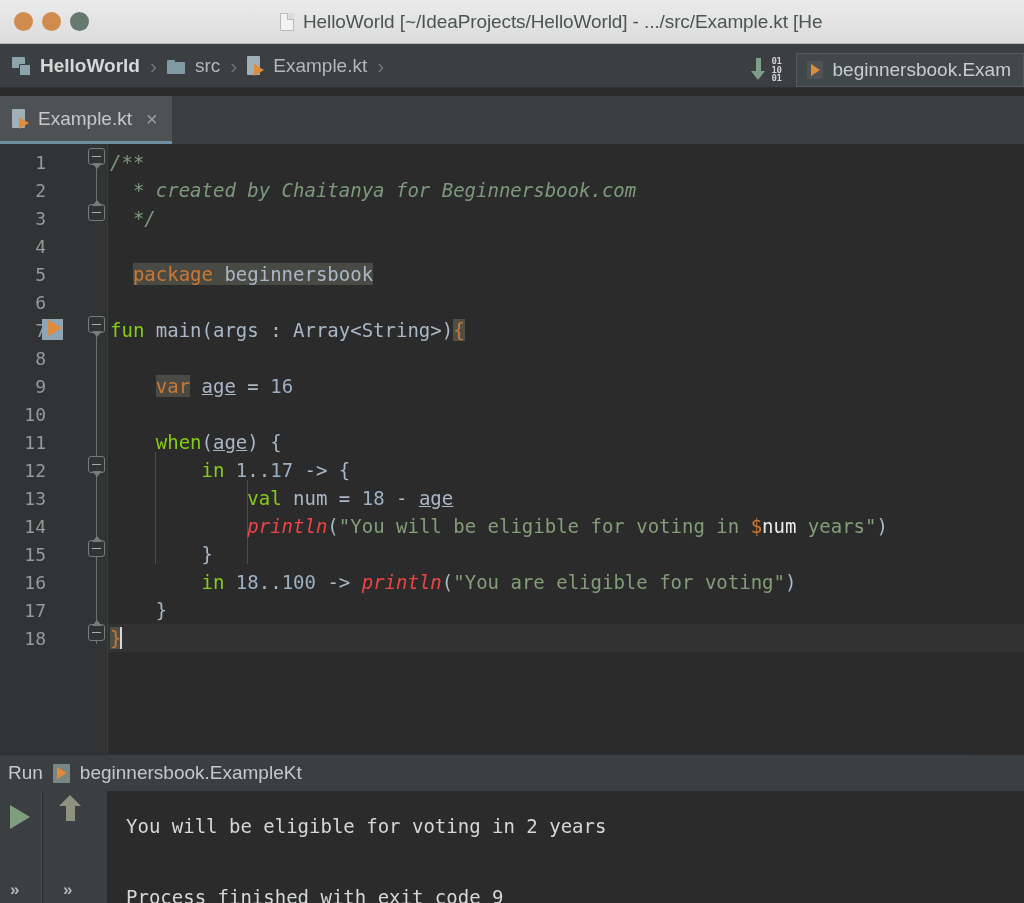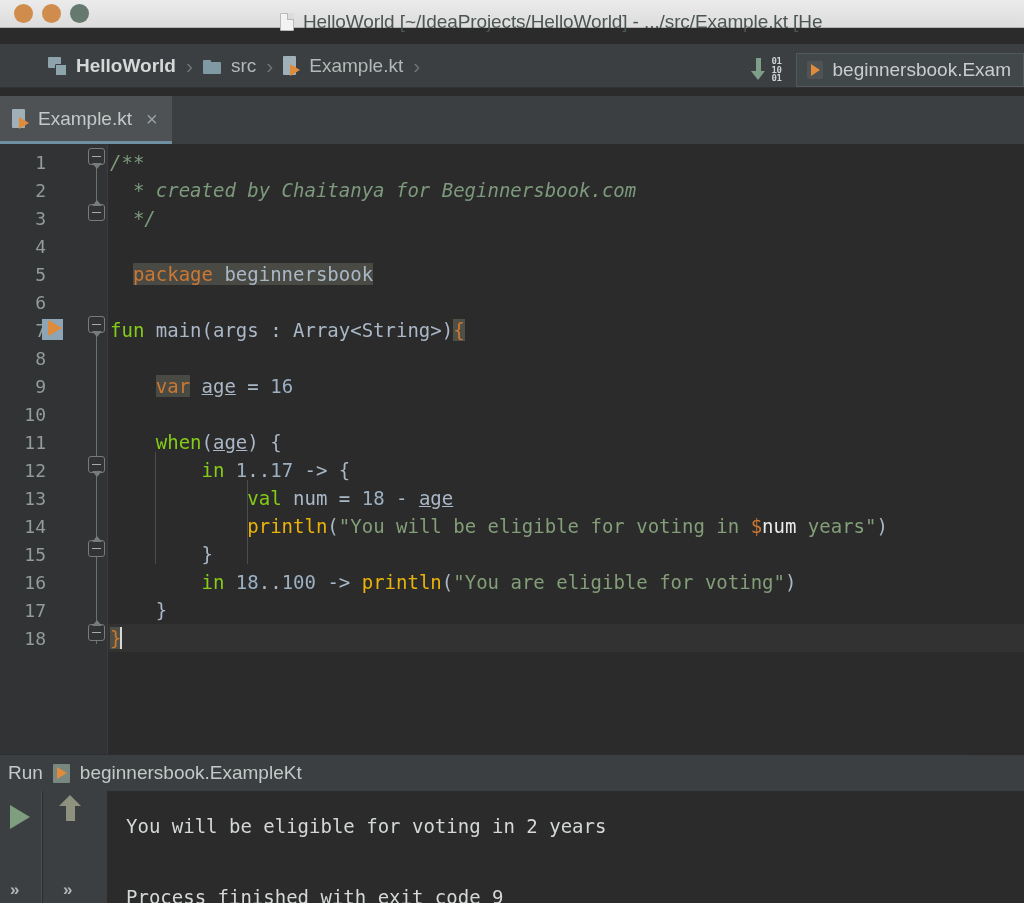--- a/index.html
+++ b/index.html
@@ -16,21 +16,21 @@
     position: relative;
     width: 1024px;
     height: 903px;
     background: #2b2b2b;
   }
 
   
   .titlebar {
     position: absolute;
     top: 0; left: 0;
-    width: 1024px; height: 28px;
+    width: 1024px; height: 44px;
     background: linear-gradient(#ebebeb, #dcdcdc);
     border-bottom: 1px solid #b5b5b5;
     display: flex;
     align-items: center;
   }
   .traffic {
     display: flex;
     gap: 9px;
     margin-left: 14px;
   }
@@ -80,21 +80,20 @@
 
   
   .navbar {
     position: absolute;
     top: 44px; left: 0;
     width: 1024px; height: 44px;
     background: #3c3f41;
     display: flex;
     align-items: center;
     border-bottom: 1px solid #323232;
-    padding-left: 36px;
   }
   .crumbs {
     display: flex;
     align-items: center;
     margin-left: 12px;
   }
   .crumb {
     display: flex;
     align-items: center;
     color: #b3b9b7;
@@ -344,21 +343,21 @@
   }
 
   
   .t-kw    { color: #84cc16; }
   .t-kw-hl { color: #cc7832; background: #4a4a44; }
   .t-txt   { color: #a9b7c6; }
   .t-txt-hl{ color: #a9b7c6; background: #4a4a44; }
   .t-cmt   { color: #7d9a7d; font-style: italic; }
   .t-str   { color: #839e78; }
   .t-num   { color: #9cb0c4; }
-  .t-fn    { color: #eab308; }
+  .t-fn    { color: #ef4444; font-style: italic; }
   .t-var   { color: #a9b7c6; text-decoration: underline; }
   .t-brace-hl { color: #cc7832; background: #4f4f46; }
   .t-dollar { color: #cc7832; }
   .t-tmpl  { color: #e8eaec; }
   .caret {
     display: inline-block;
     width: 2px; height: 22px;
     background: #d5d8d6;
     vertical-align: middle;
     margin-left: -1px;

